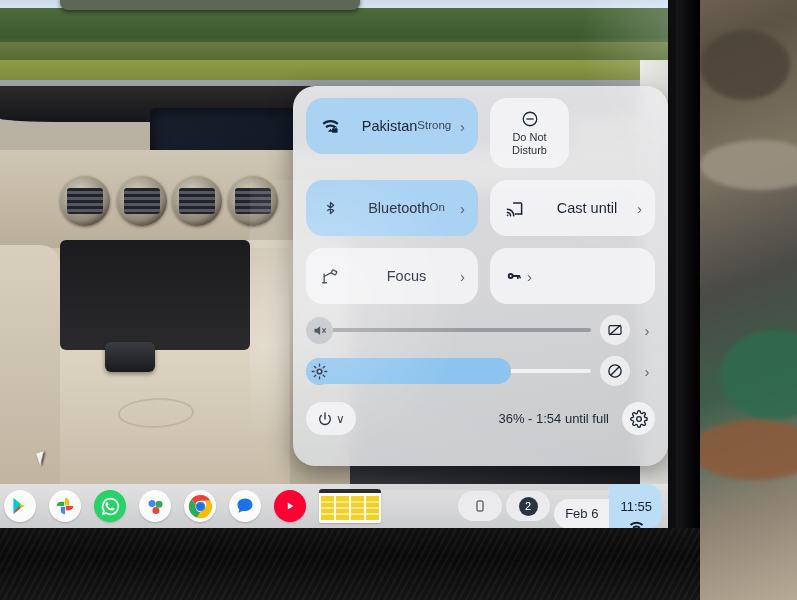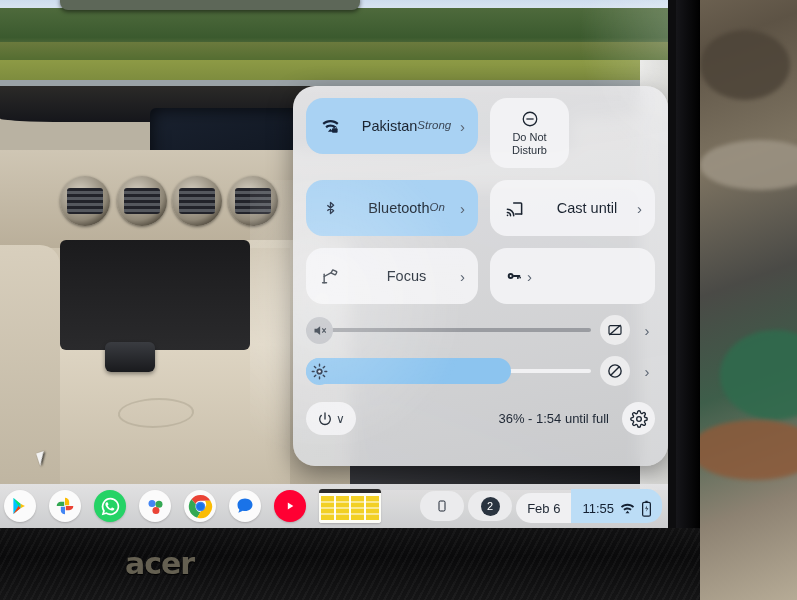--- a/index.html
+++ b/index.html
@@ -96,21 +96,21 @@
 
   .tile{border-radius:17px;background:rgba(243,243,245,.93);
     display:flex;align-items:center;box-sizing:border-box;position:relative;cursor:default;}
   .tile.on{background:#a9d2f3;}
   .tile-wide{height:56px;padding:0 11px;}
   .tile-sq{height:70px;width:79px;flex-direction:column;justify-content:center;gap:3px;padding:4px;}
 
   .t-ico{width:26px;display:flex;align-items:center;justify-content:center;color:#16243c;flex:none;}
   .t-txt{flex:1;margin-left:10px;display:flex;flex-direction:row;justify-content:center;line-height:1.15;}
   .t-title{font-size:14.5px;color:#1b2430;}
-  .t-sub{font-size:11.5px;color:#3b4756;margin-top:1px;font-style:italic;}
+  .t-sub{font-size:11.5px;color:#3b4756;margin-top:1px;}
   .t-chev{font-size:15px;color:#5a6472;padding-right:2px;}
   .sq-label{font-size:11px;color:#2b333d;text-align:center;line-height:1.18;}
 
   
   .slider-row{display:flex;align-items:center;gap:9px;margin-top:11px;}
   .sld{position:relative;flex:1;height:26px;display:flex;align-items:center;}
   .sld-track{position:absolute;left:0;right:0;height:4px;border-radius:3px;background:#9a9ca1;}
   .sld-fill{position:absolute;left:0;height:26px;border-radius:14px;background:#8cc4ef;}
   .sld-knob{position:absolute;width:27px;height:27px;border-radius:50%;
     background:#bcbec3;display:flex;align-items:center;justify-content:center;color:#1a2431;}
@@ -138,21 +138,21 @@
     box-shadow:0 1px 2px rgba(0,0,0,.18);overflow:hidden;}
   .app.sq{border-radius:4px;background:#fff;}
   .shelf-status{margin-left:auto;display:flex;align-items:center;gap:4px;padding-right:6px;}
   .st-btn{height:30px;min-width:30px;border-radius:15px;background:#ebebed;
     display:flex;align-items:center;justify-content:center;color:#1e2733;padding:0 7px;}
   .badge{width:19px;height:19px;border-radius:50%;background:#2a3440;color:#fff;
     font-size:11px;display:flex;align-items:center;justify-content:center;}
   .date-pill{height:30px;border-radius:15px 0 0 15px;background:#f0f0f2;
     display:flex;align-items:center;padding:0 11px;font-size:13px;color:#1e2733;}
   .time-pill{height:30px;border-radius:0 15px 15px 0;background:#bcddf6;
-    display:flex;align-items:center;gap:6px;padding:4px 10px 0 11px;font-size:13px;color:#152132;}
+    display:flex;align-items:center;gap:6px;padding:15px 10px 0 11px;font-size:13px;color:#152132;flex-direction:column;}
 
   svg{display:block;}
 </style>
 </head>
 <body>
 
 <div id="screenshot">
 
   <div class="room-bg">
     <div class="room-obj" style="left:700px;top:30px;width:90px;height:70px;background:#4d4438;"></div>
@@ -160,21 +160,20 @@
     <div class="room-obj" style="left:690px;top:420px;width:130px;height:60px;background:#8c5a3a;"></div>
     <div class="room-obj" style="left:700px;top:140px;width:120px;height:50px;background:#9d9484;"></div>
   </div>
 
   <div class="laptop">
     <div class="bezel"></div>
     <div class="bezel-side"></div>
     <div class="palmrest">
       <div class="palm-tex"></div>
     </div>
-    <div class="acer">acer</div>
   </div>
 
   <div class="screen">
 
     <div class="wall">
       <div class="w-sky"></div>
         <div class="w-trees"></div>
         <div class="w-hedge"></div>
       <div class="w-grass"></div>
         <div class="w-road"></div>

